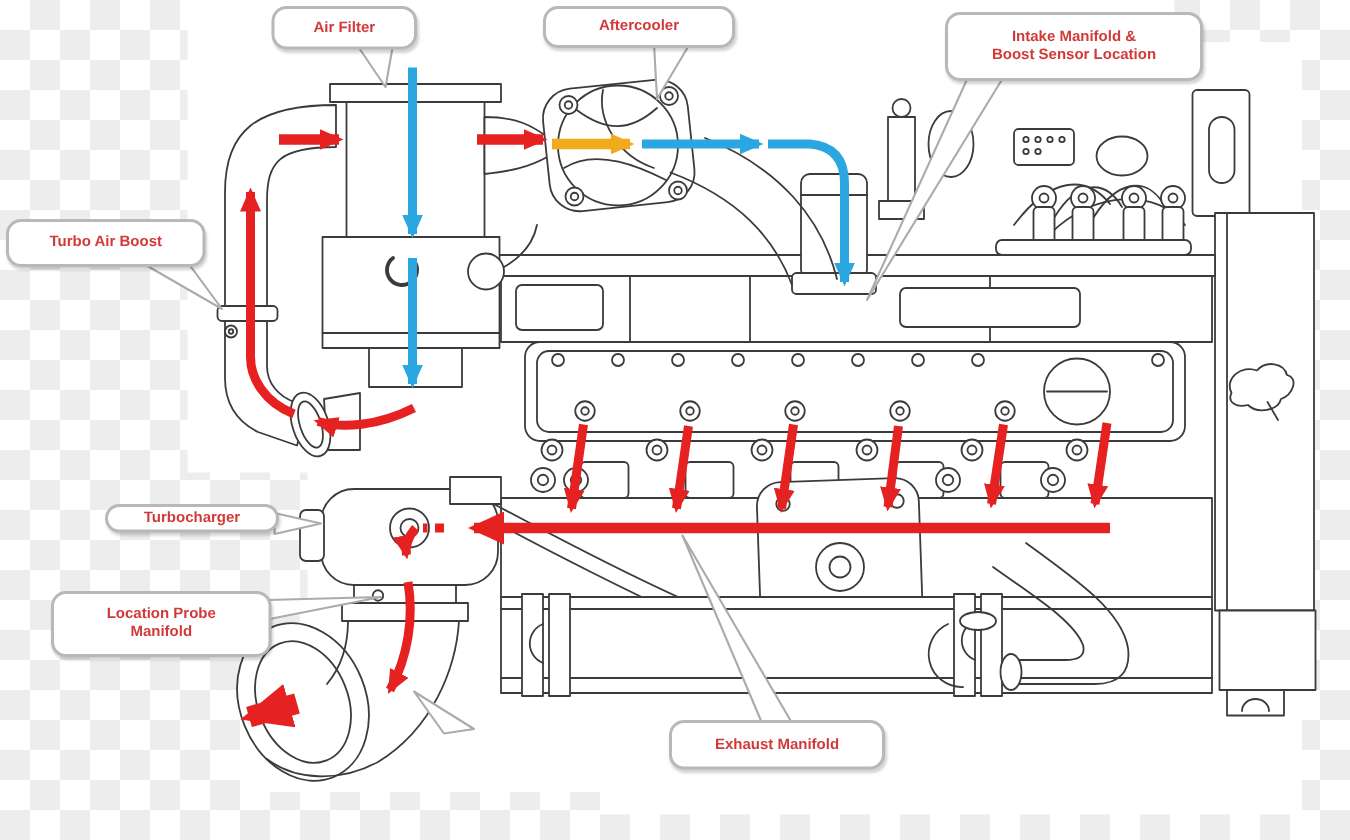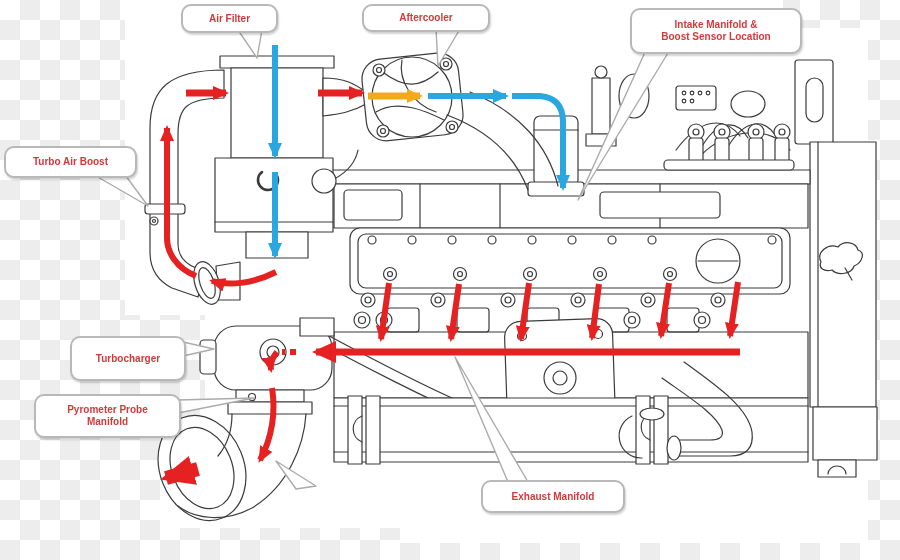--- a/index.html
+++ b/index.html
@@ -330,27 +330,27 @@
 
 <div class="bubble" style="left:630px;top:8px;width:172px;height:46px">
   <span>Intake Manifold &amp;</span>
   <span>Boost Sensor Location</span>
 </div>
 
 <div class="bubble" style="left:4px;top:146px;width:133px;height:32px">
   <span>Turbo Air Boost</span>
 </div>
 
-<div class="bubble" style="left:70px;top:336px;width:116px;height:45px">
+<div class="bubble" style="left:70px;top:336px;width:116px;height:19px">
   <span>Turbocharger</span>
 </div>
 
 <div class="bubble" style="left:34px;top:394px;width:147px;height:44px">
-  <span>Pyrometer Probe</span>
+  <span>Location Probe</span>
   <span>Manifold</span>
 </div>
 
 
-<div class="bubble" style="left:481px;top:480px;width:144px;height:33px">
+<div class="bubble" style="left:446px;top:480px;width:144px;height:33px">
   <span>Exhaust Manifold</span>
 </div>
 
 </div>
 
 </body></html>

